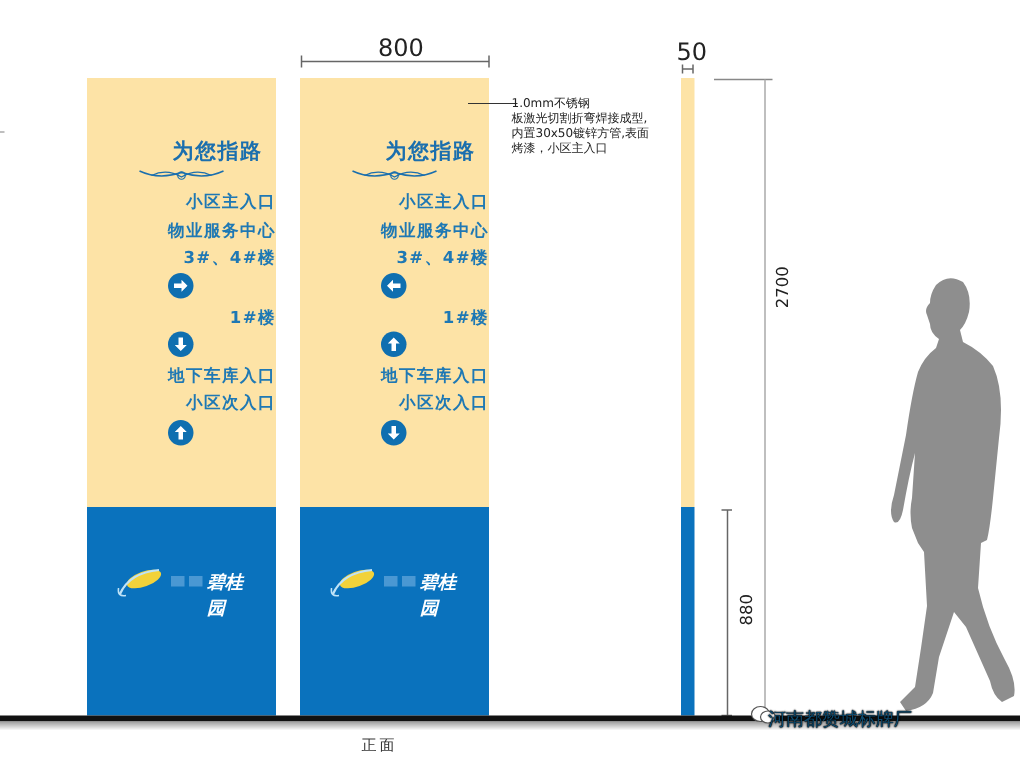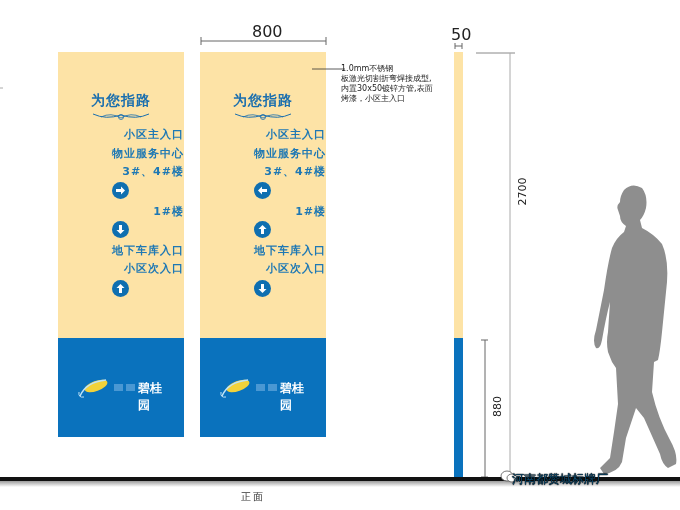--- a/index.html
+++ b/index.html
@@ -1,23 +1,23 @@
 <!DOCTYPE html>
 <html><head>
 <meta charset="utf-8">
 <style>
   html, body { margin: 0; padding: 0; }
   body { width: 680px; height: 510px; background: #ffffff; position: relative; overflow: hidden;
          font-family: "DejaVu Sans", sans-serif; }
   .abs { position: absolute; }
   .panel { position: absolute; top: 52px; width: 126px; height: 425px; }
   .panel .yellow { position: absolute; left: 0; top: 0; width: 100%; height: 286px; background: #fde3a6; }
-  .panel .blue { position: absolute; left: 0; top: 286px; width: 100%; height: 99px; background: #0a72bd; }
+  .panel .blue { position: absolute; left: 0; top: 286px; width: 100%; height: 139px; background: #0a72bd; font-style: italic; }
   .sign-title { position: absolute; left: 0; width: 100%; text-align: center; top: 40px;
-                font-size: 14px; font-weight: bold; color: #1b6fae; letter-spacing: 1px; }
+                font-size: 14px; font-weight: bold; color: #1b6fae; letter-spacing: 1px; padding-left: 24px; }
   .ornament { position: absolute; left: 33px; top: 58px; width: 60px; height: 12px; }
   .line { position: absolute; left: 0; width: 100%; text-align: right; font-size: 11px; font-weight: bold;
           color: #1e78b4; letter-spacing: 1px; }
   .arrow { position: absolute; left: 54px; width: 17px; height: 17px; border-radius: 50%; background: #0f6fb0; }
   .arrow svg { width: 17px; height: 17px; display: block; }
   .logo { position: absolute; left: 18px; top: 38px; width: 95px; height: 24px; }
   .logo-text { position: absolute; left: 62px; top: 4px; font-size: 12px; font-weight: bold; color: #ffffff;
                font-family: "DejaVu Serif", serif; }
   .blur-box { position: absolute; top: 8px; width: 9px; height: 7px; background: #5aa1d8; opacity: .8; }
   .caption { position: absolute; top: 490px; font-size: 10px; color: #333; letter-spacing: 2px; }

